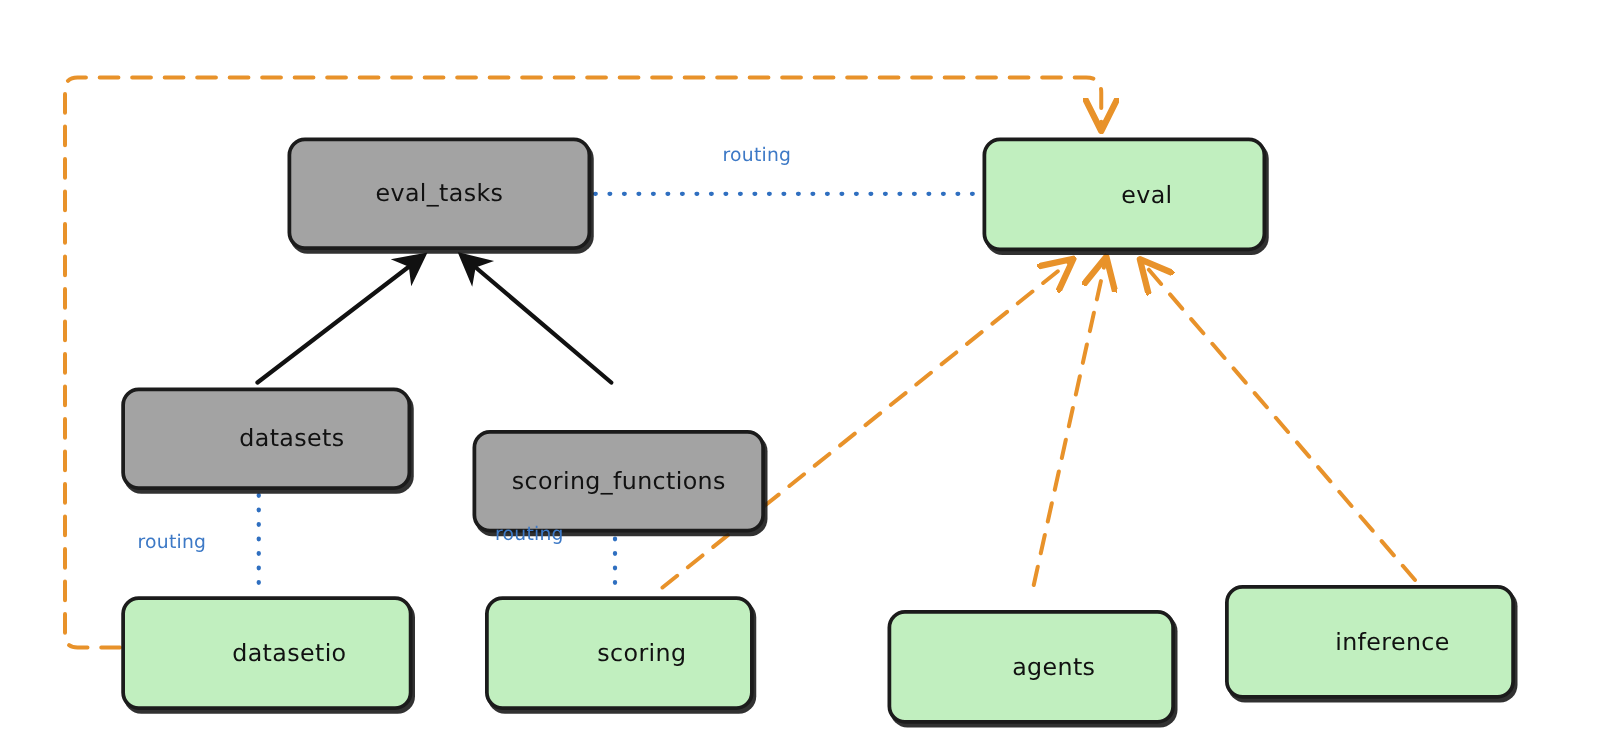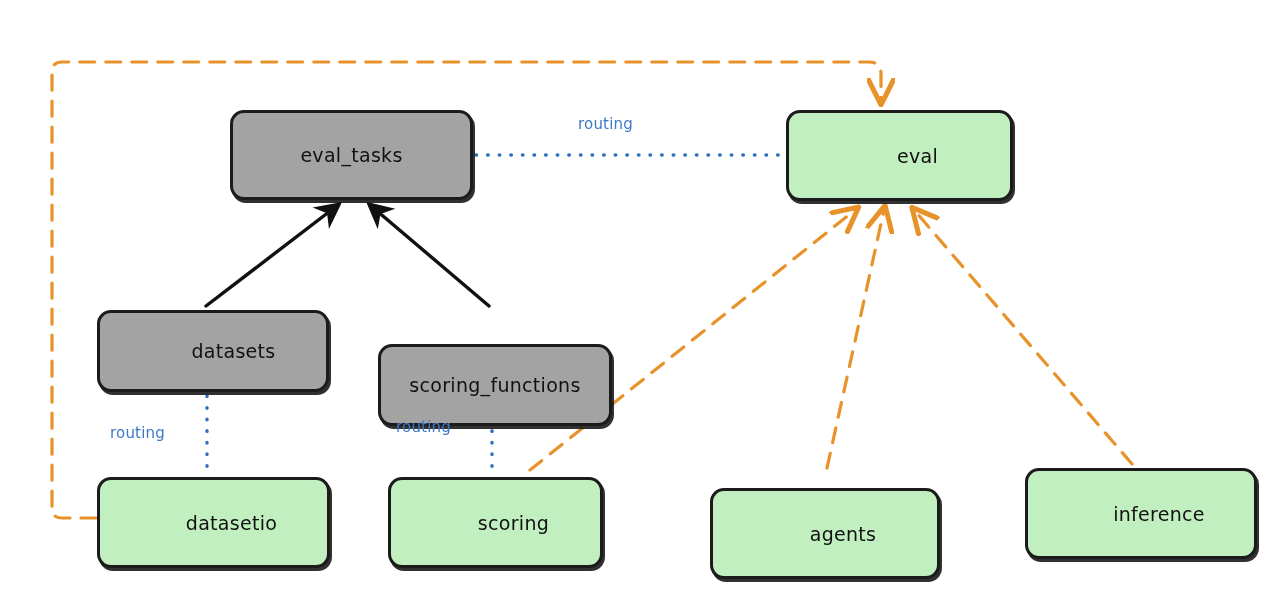--- a/index.html
+++ b/index.html
@@ -118,21 +118,21 @@
   </div>
 
   <div class="node provider" style="left:388px; top:477px; width:215px; height:91px;">
     <span class="node-label">scoring</span>
   </div>
 
   <div class="node provider" style="left:710px; top:488px; width:230px; height:91px;">
     <span class="node-label">agents</span>
   </div>
 
-  <div class="node provider" style="left:1025px; top:468px; width:232px; height:91px;">
+  <div class="node provider" style="left:980px; top:468px; width:232px; height:91px;">
     <span class="node-label">inference</span>
   </div>
 
   <span class="edge-label" style="left:578px; top:115px;">routing</span>
 
   <span class="edge-label" style="left:110px; top:424px;">routing</span>
 
   <span class="edge-label" style="left:396px; top:418px;">routing</span>
 
 </div>

